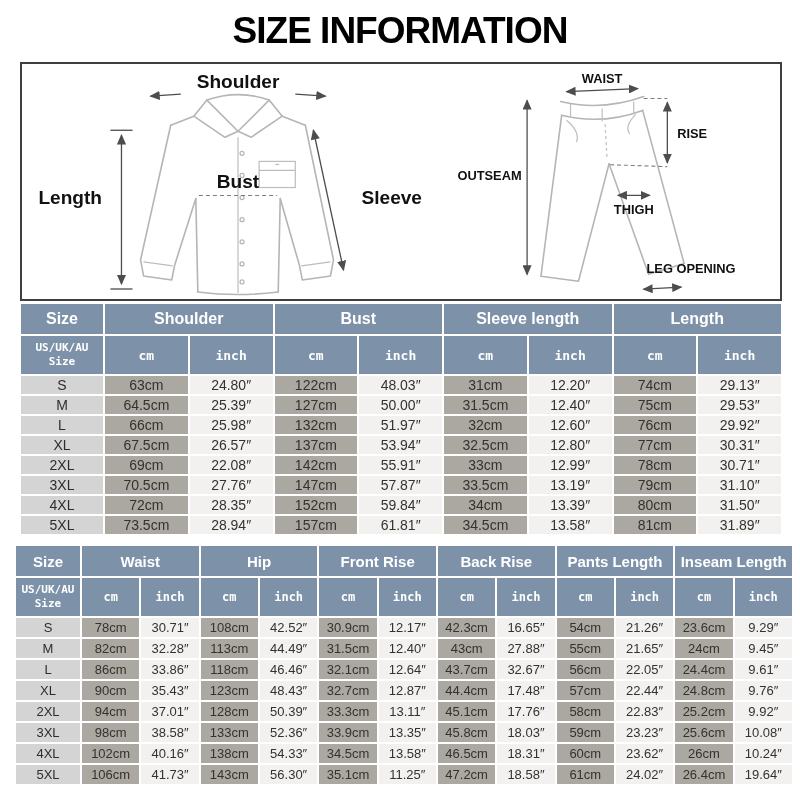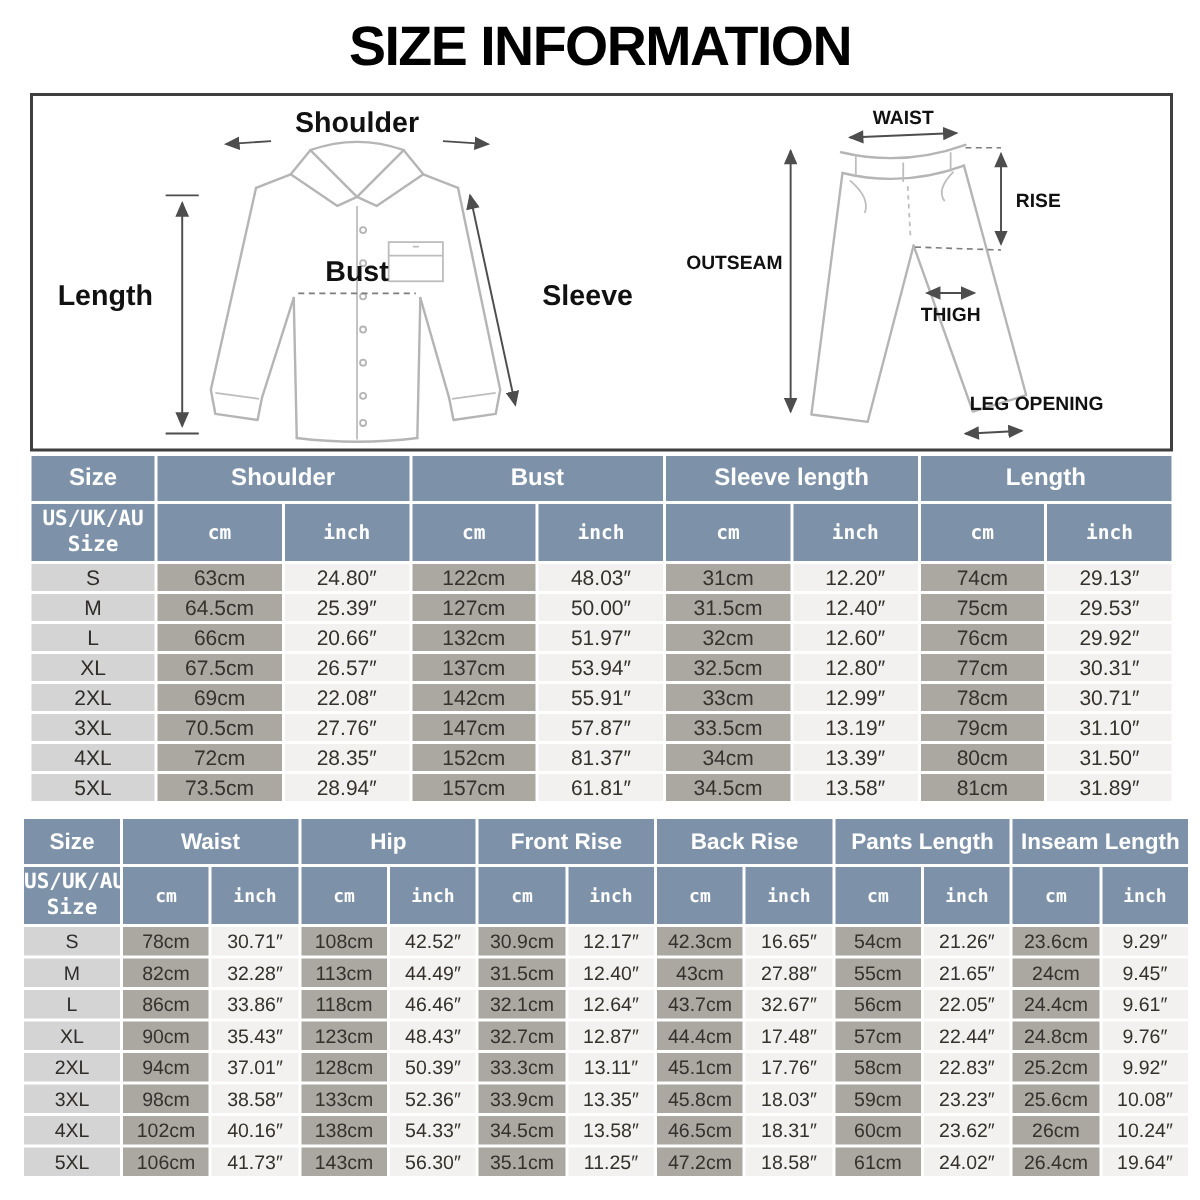--- a/index.html
+++ b/index.html
@@ -25,21 +25,21 @@
 
   table { border-collapse:separate; border-spacing:2px; table-layout:fixed; position:absolute; }
   th, td { text-align:center; vertical-align:middle; padding:0; overflow:hidden; }
 
   .t1 { left:19px; top:302px; width:764px; }
   .t2 { left:14px; top:544px; width:780px; }
 
   .group-th { background:var(--hdr); color:#fff; font-size:16px; font-weight:bold; height:30px; }
   .t2 .group-th { font-size:15px; }
   .subsize-th { background:var(--hdr); color:#fff;
-                font-family:"DejaVu Sans Mono", monospace; font-size:14px; font-weight:bold;
+                font-family:"DejaVu Sans Mono", monospace; font-size:11px; font-weight:bold;
                 line-height:1.25; height:38px; }
   .unit-th { background:var(--hdr); color:#fff;
              font-family:"DejaVu Sans Mono", monospace; font-size:13px; font-weight:bold; }
   .t2 .unit-th { font-size:12px; }
   .t1 tbody tr { height:18px; }
   .t2 tbody tr { height:19px; }
   .size-cell { background:#d4d4d4; color:#2f2d2a; font-size:14px; }
   .cm-cell   { background:#aba7a1; color:#35322d; font-size:14px; }
   .inch-cell { background:#f2f1ef; color:#35322d; font-size:14px; }
   .t2 .size-cell, .t2 .cm-cell, .t2 .inch-cell { font-size:13px; }
@@ -201,21 +201,21 @@
           <td class="cm-cell">127cm</td>
           <td class="inch-cell">50.00″</td>
           <td class="cm-cell">31.5cm</td>
           <td class="inch-cell">12.40″</td>
           <td class="cm-cell">75cm</td>
           <td class="inch-cell">29.53″</td>
         </tr>
         <tr>
           <td class="size-cell">L</td>
           <td class="cm-cell">66cm</td>
-          <td class="inch-cell">20.66″</td>
+          <td class="inch-cell">25.98″</td>
           <td class="cm-cell">132cm</td>
           <td class="inch-cell">51.97″</td>
           <td class="cm-cell">32cm</td>
           <td class="inch-cell">12.60″</td>
           <td class="cm-cell">76cm</td>
           <td class="inch-cell">29.92″</td>
         </tr>
         <tr>
           <td class="size-cell">XL</td>
           <td class="cm-cell">67.5cm</td>
@@ -247,21 +247,21 @@
           <td class="cm-cell">33.5cm</td>
           <td class="inch-cell">13.19″</td>
           <td class="cm-cell">79cm</td>
           <td class="inch-cell">31.10″</td>
         </tr>
         <tr>
           <td class="size-cell">4XL</td>
           <td class="cm-cell">72cm</td>
           <td class="inch-cell">28.35″</td>
           <td class="cm-cell">152cm</td>
-          <td class="inch-cell">81.37″</td>
+          <td class="inch-cell">59.84″</td>
           <td class="cm-cell">34cm</td>
           <td class="inch-cell">13.39″</td>
           <td class="cm-cell">80cm</td>
           <td class="inch-cell">31.50″</td>
         </tr>
         <tr>
           <td class="size-cell">5XL</td>
           <td class="cm-cell">73.5cm</td>
           <td class="inch-cell">28.94″</td>
           <td class="cm-cell">157cm</td>

